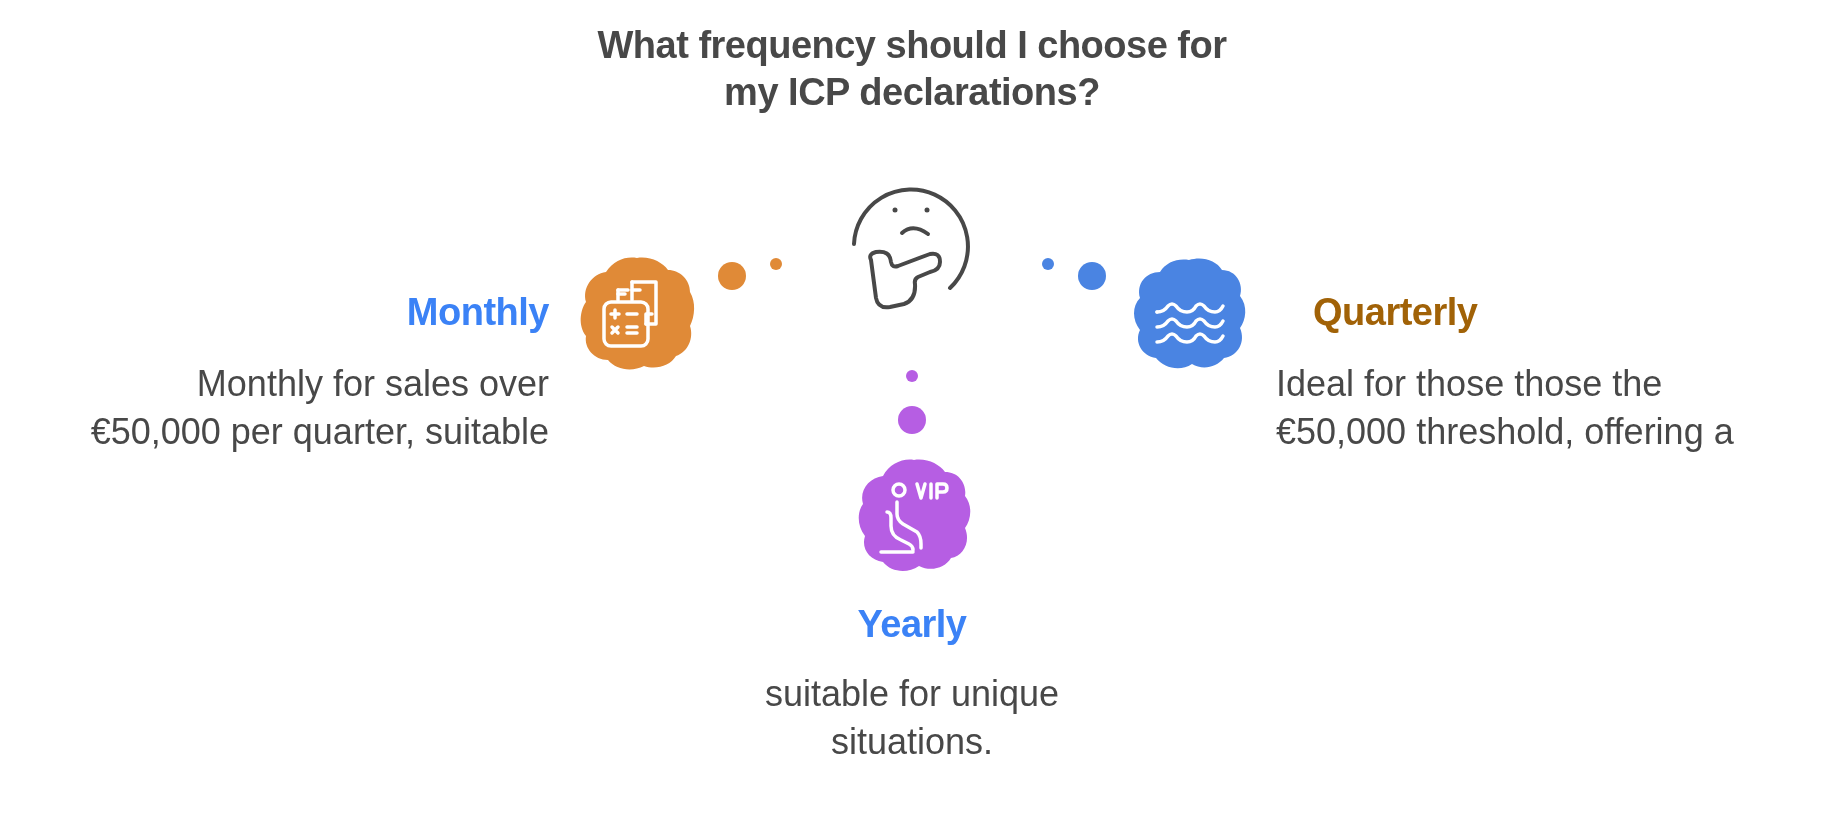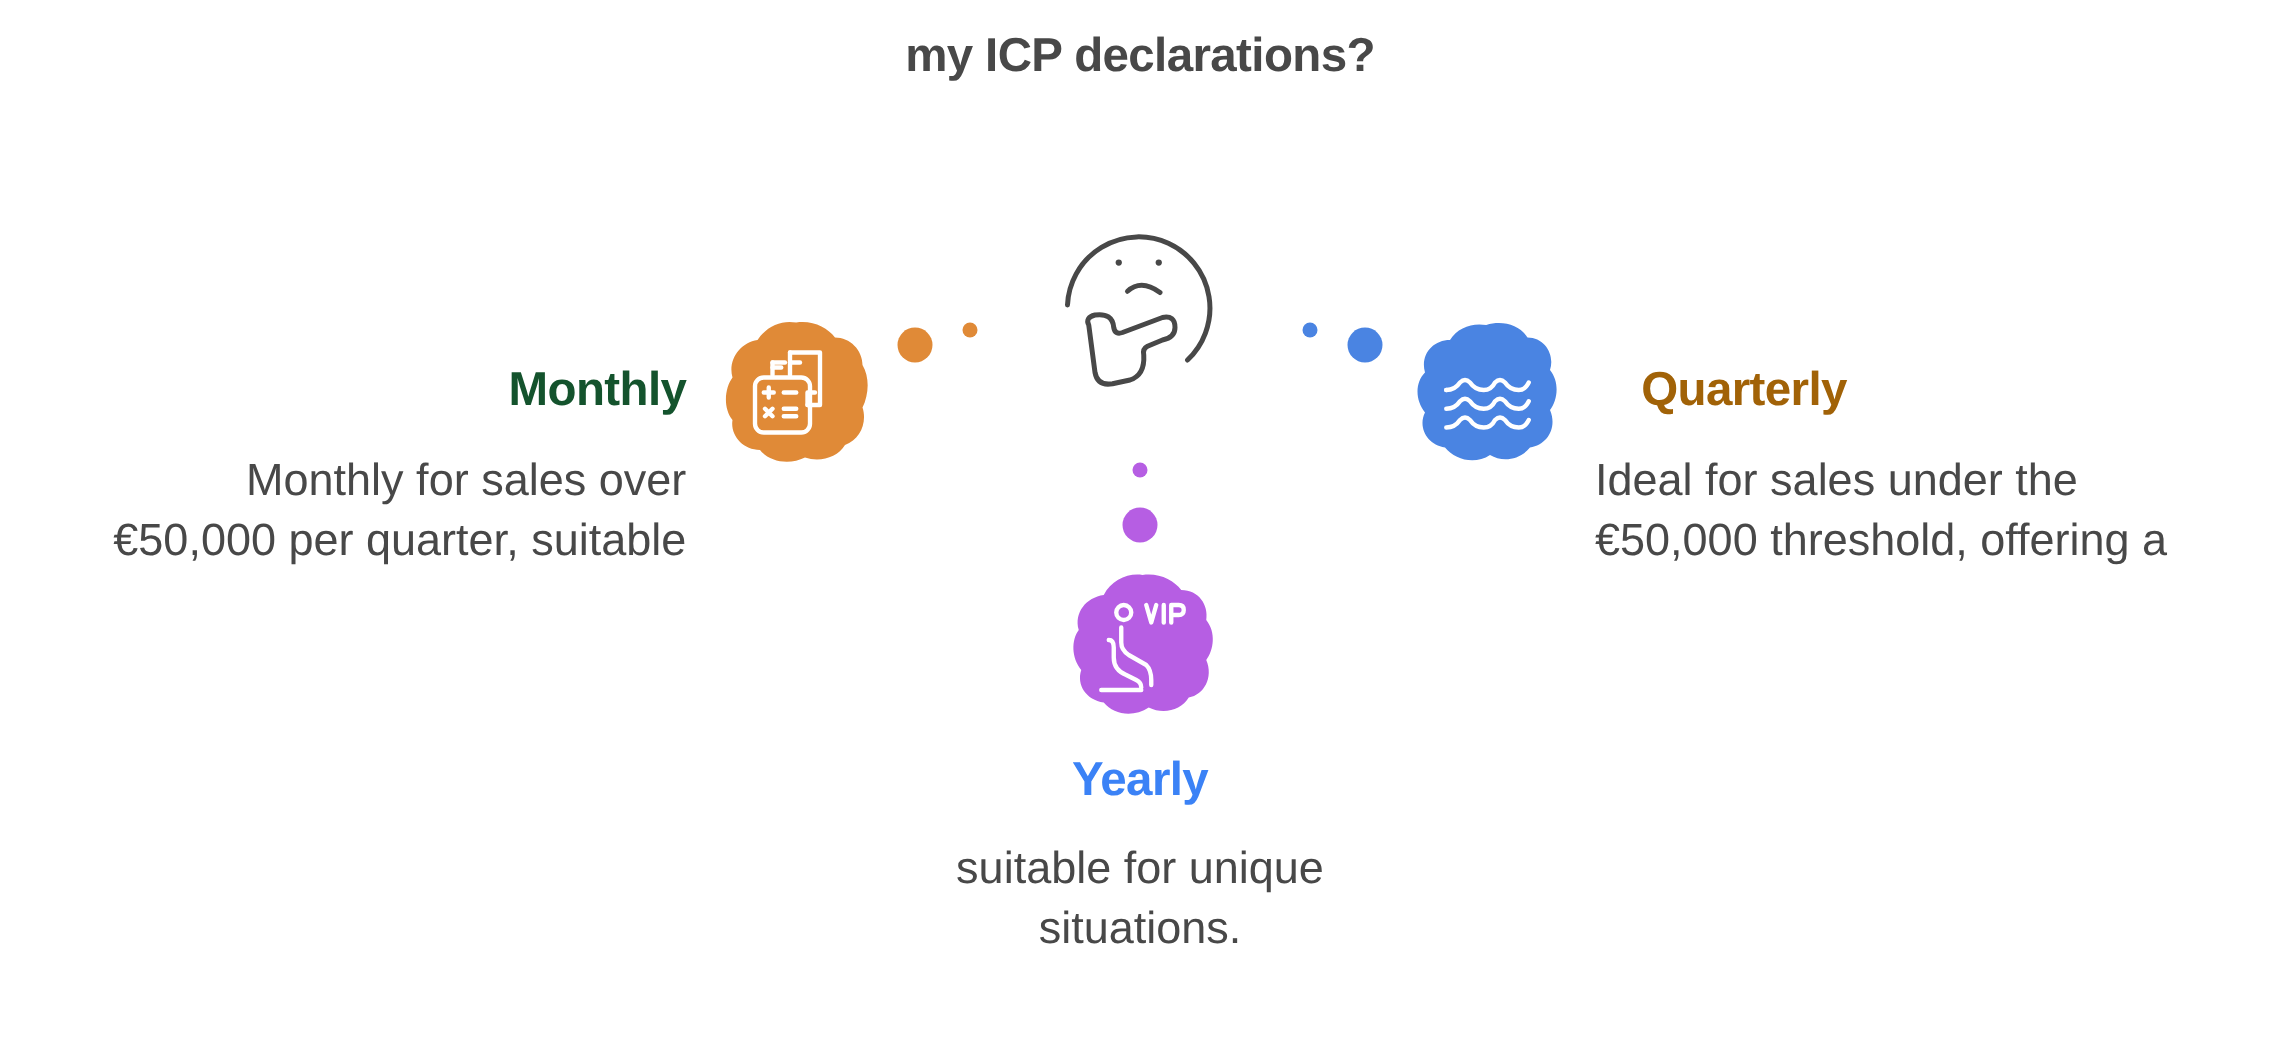--- a/index.html
+++ b/index.html
@@ -70,20 +70,21 @@
     .quarterly-heading { left: 1276px; top: 290px; text-align: left; }
     .quarterly-desc { left: 1276px; top: 360px; text-align: left; white-space: nowrap; }
 
     .yearly-heading { left: 612px; width: 600px; top: 602px; text-align: center; }
     .yearly-desc { left: 562px; width: 700px; top: 670px; text-align: center; white-space: nowrap; }
   </style>
 </head>
 <body>
 
 <div class="title">
+  <span>What frequency should I choose for</span>
   <span>my ICP declarations?</span>
 </div>
 
 <div class="face">
   <svg width="136" height="146" viewBox="0 0 136 146" fill="none" stroke="#484848" stroke-width="4" stroke-linecap="round" stroke-linejoin="round">
 
     <path d="M 8 76 A 57 57 0 1 1 104 120"></path>
 
     <circle cx="49" cy="42" r="2.5" fill="#484848" stroke="none"></circle>
     <circle cx="81" cy="42" r="2.5" fill="#484848" stroke="none"></circle>
@@ -146,29 +147,29 @@
       <path d="M 32 56 Q 36 56 36 62 L 36 70 Q 36 80 46 84 L 54 88 Q 58 90 58 94"></path>
       <path d="M 26 96 L 58 96"></path>
 
       <path d="M 62 28 L 66 42 L 70 28"></path>
       <path d="M 76 28 L 76 42"></path>
       <path d="M 82 42 L 82 28 L 88 28 Q 92 28 92 32 Q 92 36 88 36 L 82 36"></path>
     </g>
   </svg>
 </div>
 
-<div class="heading monthly-heading" style="color:#14532d;margin-left:32px;">Monthly</div>
+<div class="heading monthly-heading" style="color:#3b82f6;margin-left:32px;">Monthly</div>
 <div class="desc monthly-desc">
   <span>Monthly for sales over</span>
   <span>€50,000 per quarter, suitable</span>
 </div>
 
 <div class="heading quarterly-heading" style="color:#a16207;margin-left:37px;">Quarterly</div>
 <div class="desc quarterly-desc">
-  <span>Ideal for sales under the</span>
+  <span>Ideal for those those the</span>
   <span>€50,000 threshold, offering a</span>
 </div>
 
 <div class="heading yearly-heading" style="color:#3b82f6;">Yearly</div>
 <div class="desc yearly-desc">
   <span>suitable for unique</span>
   <span>situations.</span>
 </div>
 
 </body></html>

